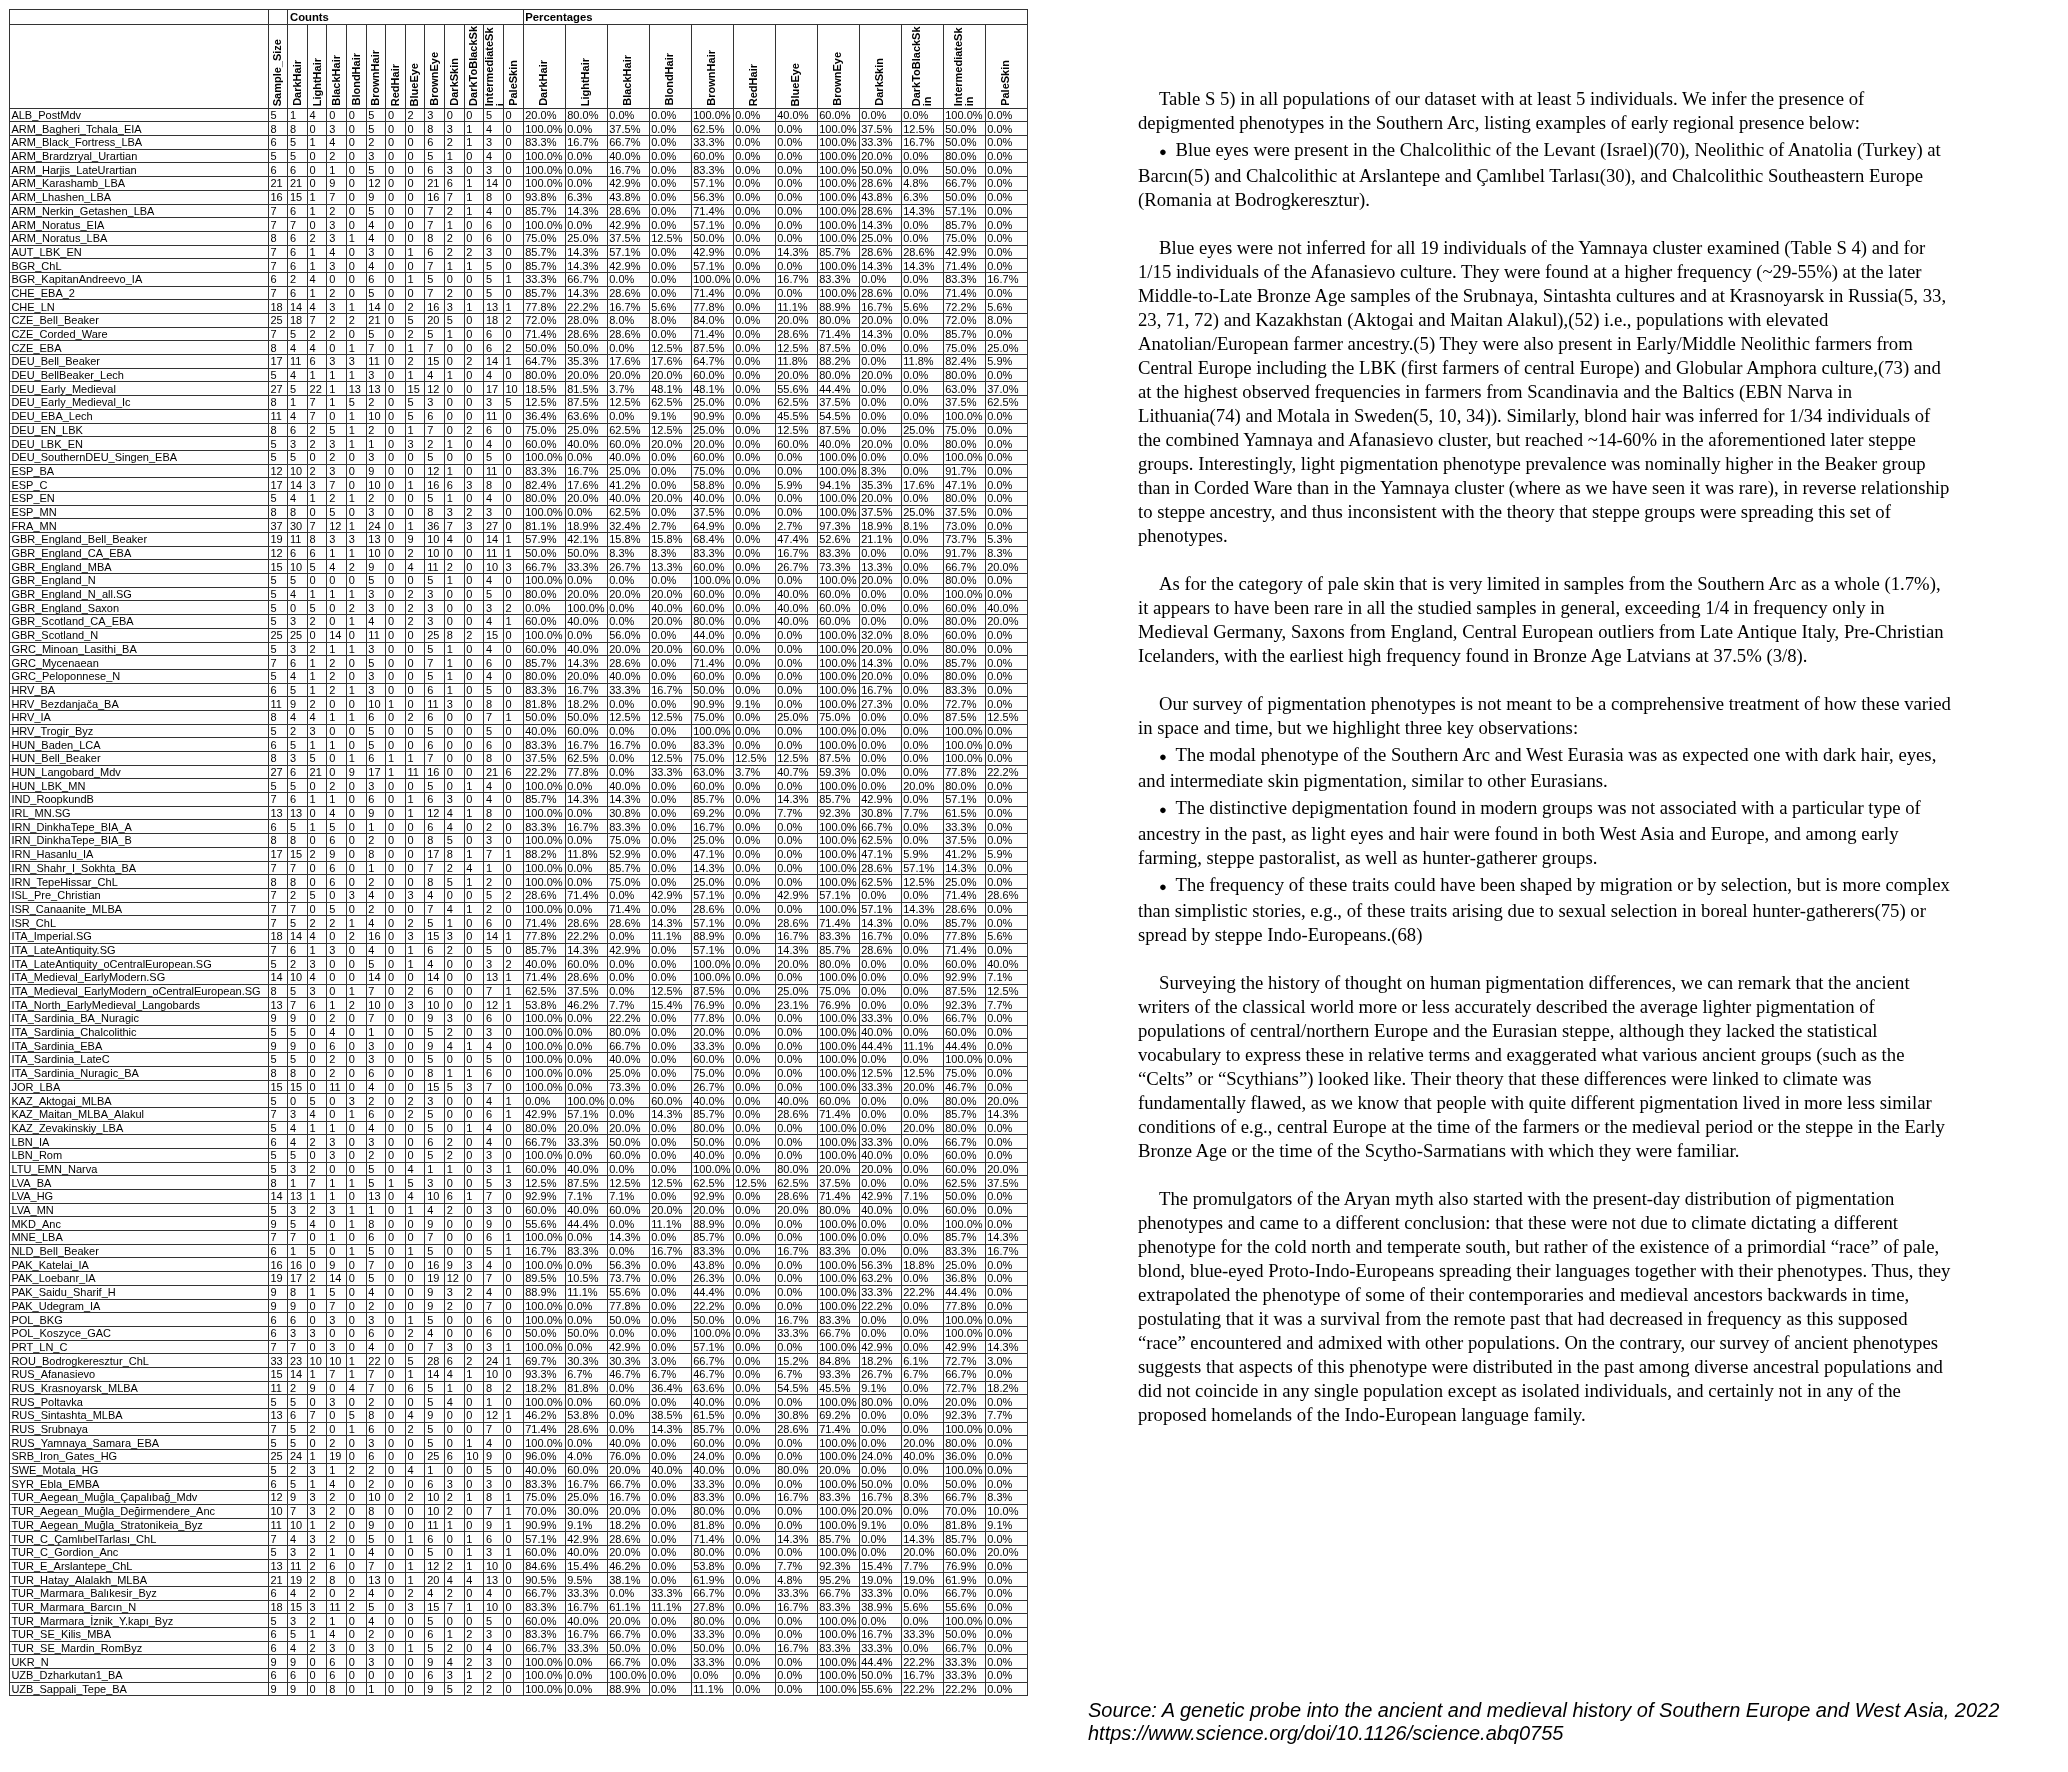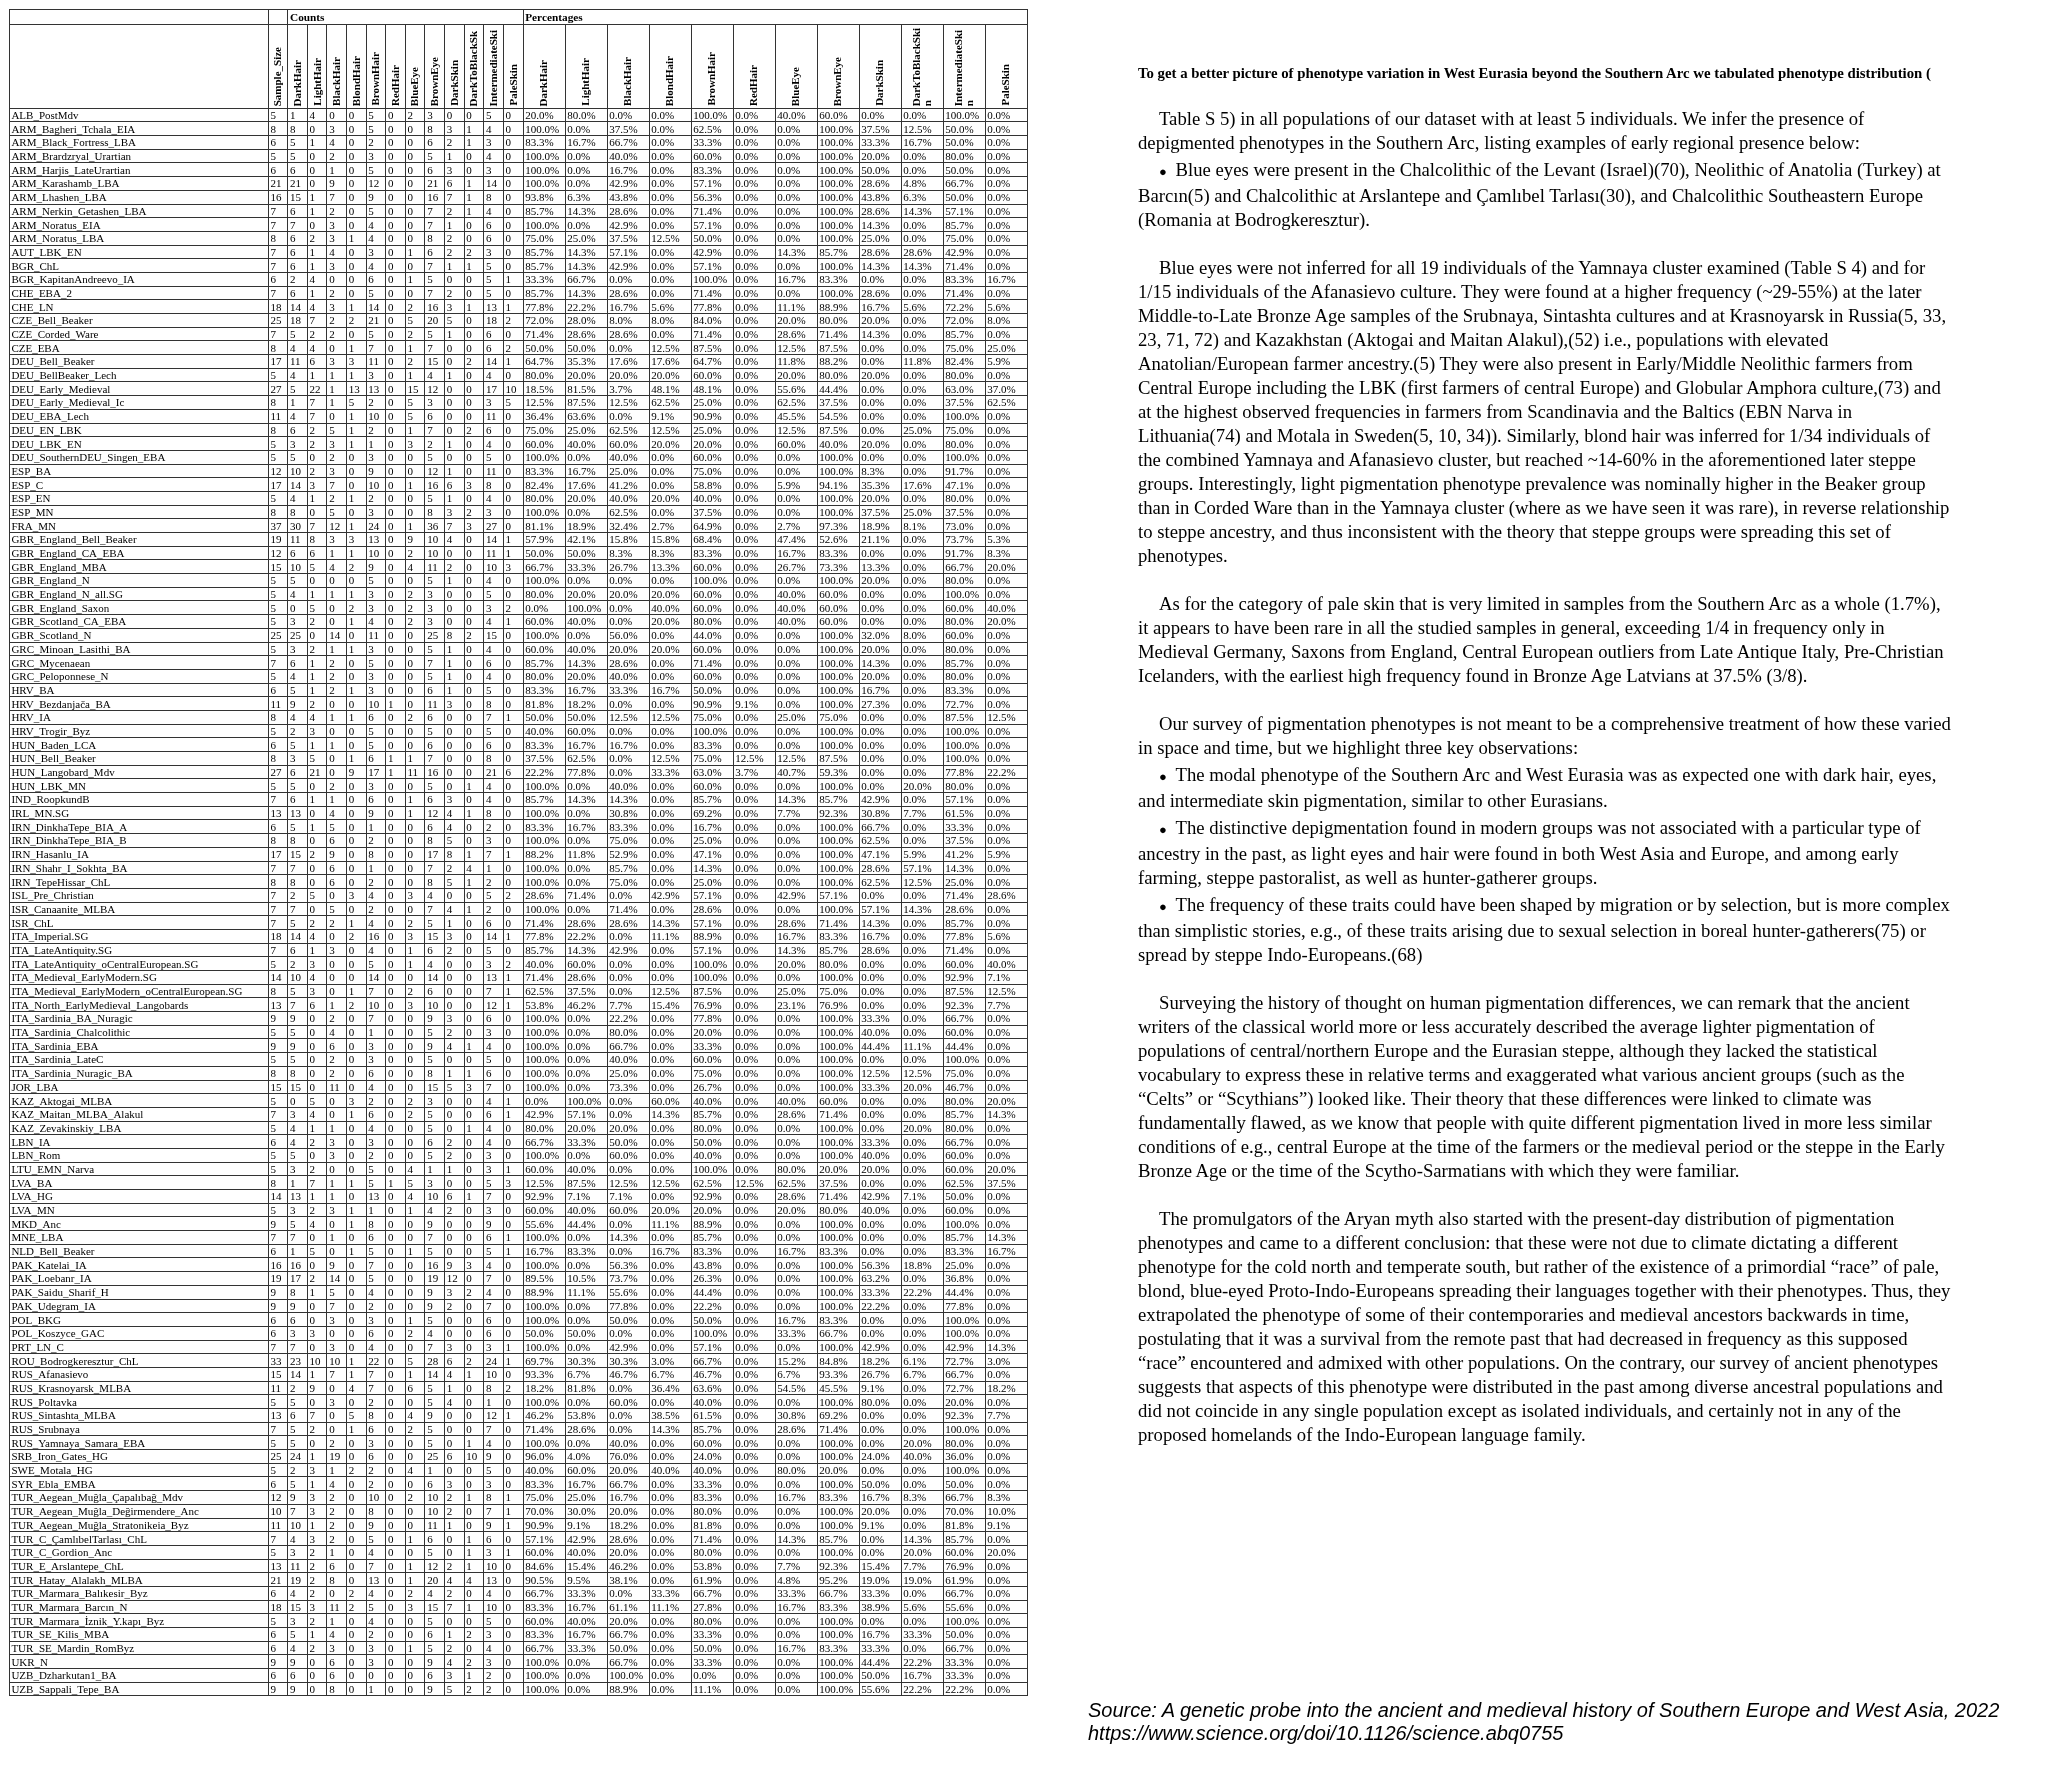--- a/index.html
+++ b/index.html
@@ -1,18 +1,18 @@
 <!DOCTYPE html>
 <html style="font-size:14px"><head>
 <meta charset="utf-8">
 <style>
   html, body { margin:0; padding:0; background:#ffffff; }
   body { width:2068px; height:1773px; position:relative; overflow:hidden; color:#000; }
   #tbl-wrap { position:absolute; left:8.7px; top:8.7px; width:1039px; }
-  table.pheno { border-collapse:collapse; font-family:Liberation Serif, serif; font-size:11px; line-height:12px; table-layout:fixed; width:872px; }
+  table.pheno { border-collapse:collapse; font-family:Liberation Sans, sans-serif; font-size:11px; line-height:12px; table-layout:fixed; width:872px; }
   table.pheno td, table.pheno th { border:1.1px solid #333; padding:0 0 0 1.7px; white-space:nowrap; overflow:hidden; text-align:left; font-weight:normal; height:12.7px; }
   table.pheno th.grp { font-weight:bold; height:14px; font-size:11.3px; }
   table.pheno th.vh { height:83px; vertical-align:bottom; padding:0; }
   table.pheno th.vh div { writing-mode:vertical-rl; transform:rotate(180deg); font-weight:bold; font-size:11px; line-height:11.3px; white-space:normal; word-break:break-all; max-height:82px; margin:0 auto 1.7px auto; }
   col.c-name { width:259px; }
   col.c-cnt { width:19.6px; }
   col.c-pct { width:42px; }
   #caption { position:absolute; left:33px; top:1731px; font-family:"Liberation Serif", serif; font-size:23.5px;margin-top:39px; }
   #caption b { font-weight:bold; }
   #text-col { position:absolute; left:1138px; top:63px; width:817px; font-family:"Liberation Serif", serif; font-size:18.7px; line-height:24px; }
@@ -3391,21 +3391,20 @@
           <td>22.2%</td>
           <td>0.0%</td>
         </tr>
       </tbody>
   </table>
 </div>
 
 <div id="caption"><b>Table S 5</b><span> Phenotype distribution in West Eurasian populations with at least 5 individuals.</span></div>
 
 <div id="text-col">
-  <p class="intro-bold">To get a better picture of phenotype variation in West Eurasia beyond the Southern Arc we tabulated phenotype distribution (</p>
   <p class="ind">Table S 5) in all populations of our dataset with at least 5 individuals. We infer the presence of depigmented phenotypes in the Southern Arc, listing examples of early regional presence below:</p>
   <div id="bullets1">
       <p class="bullet"><span class="dot">●</span><span>Blue eyes were present in the Chalcolithic of the Levant (Israel)(70), Neolithic of Anatolia (Turkey)  at Barcın(5) and Chalcolithic at Arslantepe and Çamlıbel Tarlası(30), and Chalcolithic Southeastern Europe (Romania at Bodrogkeresztur).</span></p>
     </div>
   <p class="ind">Blue eyes were not inferred for all 19 individuals of the Yamnaya cluster examined (Table S 4) and for 1/15 individuals of the Afanasievo culture. They were found at a higher frequency (~29-55%) at the later Middle-to-Late Bronze Age samples of the Srubnaya, Sintashta cultures and at Krasnoyarsk in Russia(5, 33, 23, 71, 72) and Kazakhstan (Aktogai and Maitan Alakul),(52) i.e., populations with elevated Anatolian/European farmer ancestry.(5) They were also present in Early/Middle Neolithic farmers from Central Europe including the LBK (first farmers of central Europe) and Globular Amphora culture,(73) and at the highest observed frequencies in farmers from Scandinavia and the Baltics (EBN Narva in Lithuania(74) and Motala in Sweden(5, 10, 34)). Similarly, blond hair was inferred for 1/34 individuals of the combined Yamnaya and Afanasievo cluster, but reached ~14-60% in the aforementioned later steppe groups. Interestingly, light pigmentation phenotype prevalence was nominally higher in the Beaker group than in Corded Ware than in the Yamnaya cluster (where as we have seen it was rare), in reverse relationship to steppe ancestry, and thus inconsistent with the theory that steppe groups were spreading this set of phenotypes.</p>
   <p class="ind">As for the category of pale skin that is very limited in samples from the Southern Arc as a whole (1.7%), it appears to have been rare in all the studied samples in general, exceeding 1/4 in frequency only in Medieval Germany, Saxons from England, Central European outliers from Late Antique Italy, Pre-Christian Icelanders, with the earliest high frequency found in Bronze Age Latvians at 37.5% (3/8).</p>
   <p class="ind">Our survey of pigmentation phenotypes is not meant to be a comprehensive treatment of how these varied in space and time, but we highlight three key observations:</p>
   <div id="bullets2">
       <p class="bullet"><span class="dot">●</span><span>The modal phenotype of the Southern Arc and West Eurasia was as expected one with dark hair, eyes, and intermediate skin pigmentation, similar to other Eurasians.</span></p>
       <p class="bullet"><span class="dot">●</span><span>The distinctive depigmentation found in modern groups was not associated with a particular type of ancestry in the past, as light eyes and hair were found in both West Asia and Europe, and among early farming, steppe pastoralist, as well as hunter-gatherer groups.</span></p>

